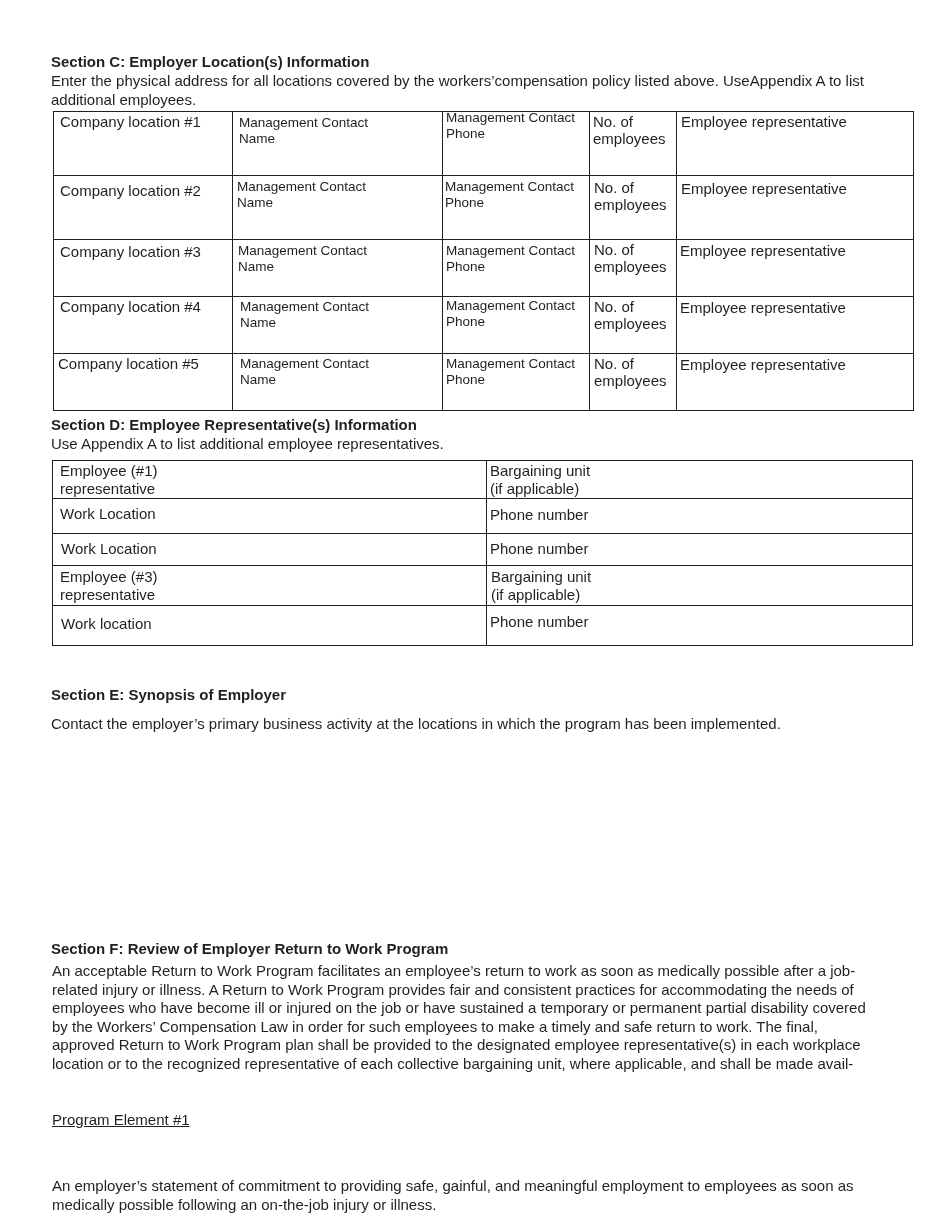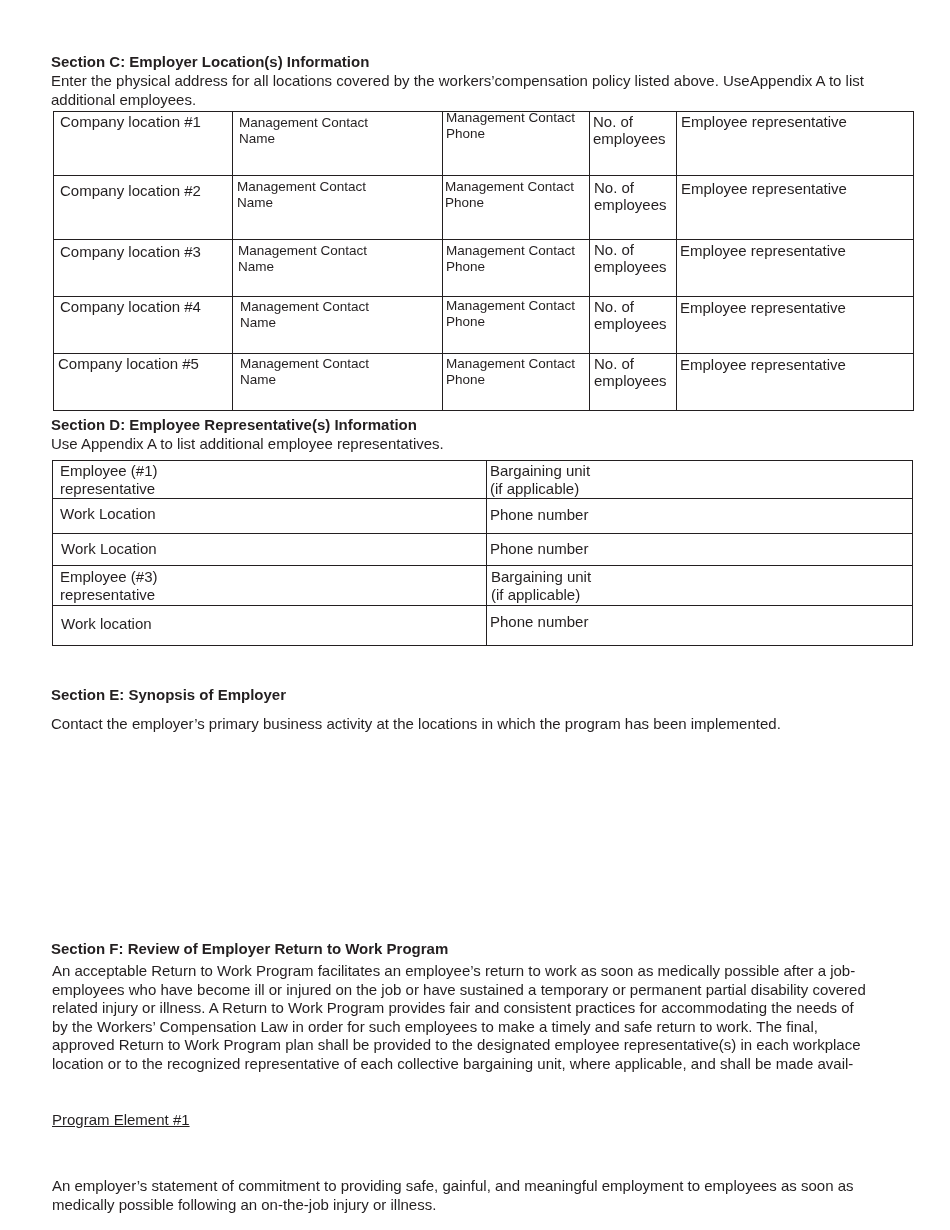--- a/index.html
+++ b/index.html
@@ -235,22 +235,22 @@
 </tbody>
   </table>
 
 <div class="abs h" style="left:51px;top:686px;">Section E:  Synopsis of Employer</div>
 <div class="abs p" style="left:51px;top:715px;white-space:nowrap;">Contact the employer’s primary business activity at the locations in which the program has been implemented.</div>
 <div class="abs" style="left:51px;top:740px;width:860px;height:190px;"></div>
 
 <div class="abs h" style="left:51px;top:940px;">Section F:  Review of Employer Return to Work Program</div>
 <div class="abs p" style="left:52px;top:962px;white-space:nowrap;">
   <div>An acceptable Return to Work Program facilitates an employee’s return to work as soon as medically possible after a job-</div>
+  <div>related injury or illness.  A Return to Work Program provides fair and consistent practices for accommodating the needs of</div>
   <div>employees who have become ill or injured on the job or have sustained a temporary or permanent partial disability covered</div>
-  <div>related injury or illness.  A Return to Work Program provides fair and consistent practices for accommodating the needs of</div>
   <div>by the Workers’ Compensation Law in order for such employees to make a timely and safe return to work. The final,</div>
   <div>approved Return to Work Program plan shall be provided to the designated employee representative(s) in each workplace</div>
   <div>location or to the recognized representative of each collective bargaining unit, where applicable, and shall be made avail-</div>
 </div>
 
 <div class="abs p u" style="left:52px;top:1111px;white-space:nowrap;">Program Element #1</div>
 <div class="abs p" style="left:52px;top:1129px;white-space:nowrap;margin-top:48px;">
   <div>An employer’s statement of commitment to providing safe, gainful, and meaningful employment to employees as soon as</div>
   <div>medically possible following an on-the-job injury or illness.</div>
 </div>

